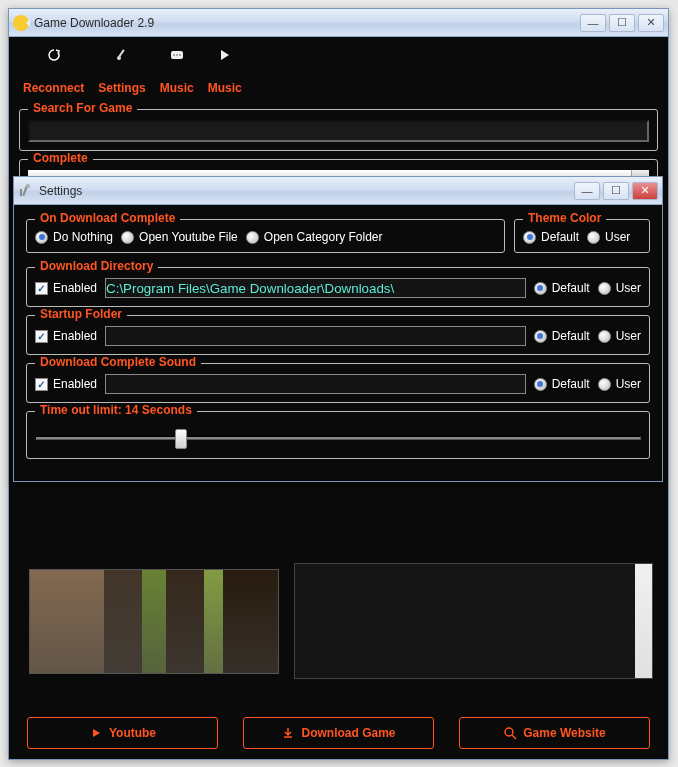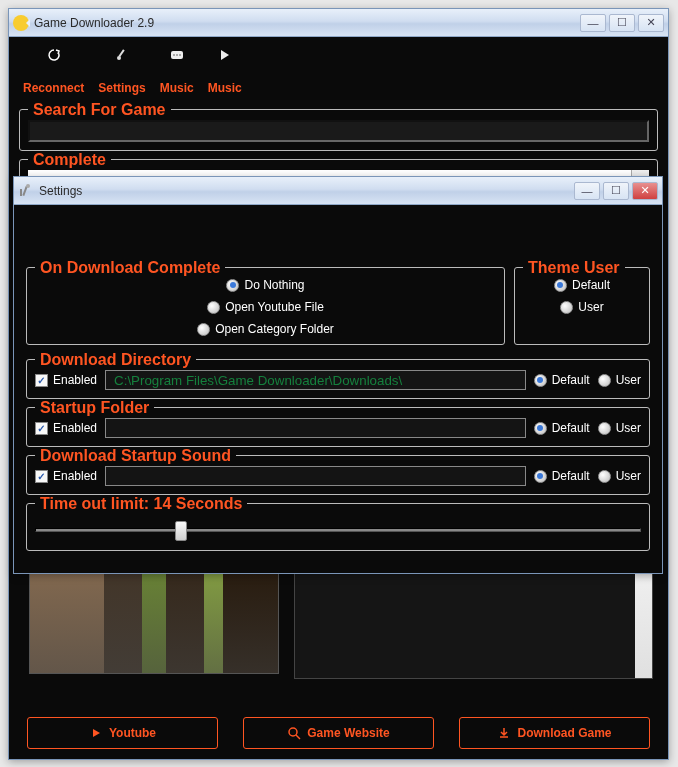--- a/index.html
+++ b/index.html
@@ -87,29 +87,29 @@
   padding: 10px 8px 8px 8px;
   position: relative;
 }
 .fieldset .legend {
   position: absolute;
   top: -9px; left: 8px;
   background: #0a0a0a;
   padding: 0 5px;
   color: #ff5522;
   font-weight: bold;
-  font-size: 16px;
+  font-size: 12px;
 }
 .textfield {
   width: 100%;
   height: 22px;
   border: 2px inset #666;
   background: #1a1a1a;
-  color: #15803d;
-  padding: 2px 8px;
+  color: #5eead4;
+  padding: 2px 0;
 }
 .combobox {
   display: flex;
   width: 100%;
   height: 22px;
   background: #fff;
 }
 .combobox-text {
   flex: 1;
   padding: 3px 6px;
@@ -182,28 +182,27 @@
 .settings-window {
   left: 13px; top: 176px;
   width: 650px;
 }
 .settings-body {
   background: #0a0a0a;
   background-image: radial-gradient(circle at 1px 1px, #262626 0.5px, transparent 0);
   background-size: 4px 4px;
   padding: 8px 12px 14px 12px;
 }
-.row { display: flex; gap: 9px; margin-top: 48px; }
+.row { display: flex; gap: 9px; }
 .row .fieldset { flex: 1; }
 .fs-narrow { flex: 0 0 136px !important; }
 .radio-row {
   display: flex;
   align-items: center;
   gap: 8px;
-  flex-direction: column;
 }
 .radio {
   display: flex;
   align-items: center;
   gap: 5px;
   color: #fff;
   font-size: 12px;
 }
 .radio-dot {
   width: 13px; height: 13px;
@@ -349,34 +348,34 @@
         <span class="btn-icon">
             <svg width="12" height="12" viewBox="0 0 12 12">
               <rect x="0" y="0" width="12" height="12" fill="#ff5522" fill-opacity="0"></rect>
               <path d="M3 2v8l7-4z" fill="#ff5522"></path>
             </svg>
           </span>
         <span>Youtube</span>
       </div>
       <div class="main-btn">
         <span class="btn-icon">
+            <svg width="12" height="12" viewBox="0 0 12 12">
+              <path d="M6 1v7M3 5l3 3 3-3M2 10h8" fill="none" stroke="#ff5522" stroke-width="1.5"></path>
+            </svg>
+          </span>
+        <span>Download Game</span>
+      </div>
+      <div class="main-btn">
+        <span class="btn-icon">
             <svg width="13" height="13" viewBox="0 0 13 13">
               <circle cx="5" cy="5" r="4" fill="none" stroke="#ff5522" stroke-width="1.5"></circle>
               <line x1="8" y1="8" x2="12" y2="12" stroke="#ff5522" stroke-width="1.5"></line>
             </svg>
           </span>
         <span>Game Website</span>
-      </div>
-      <div class="main-btn">
-        <span class="btn-icon">
-            <svg width="12" height="12" viewBox="0 0 12 12">
-              <path d="M6 1v7M3 5l3 3 3-3M2 10h8" fill="none" stroke="#ff5522" stroke-width="1.5"></path>
-            </svg>
-          </span>
-        <span>Download Game</span>
       </div>
     </div>
   </div>
 </div>
 
 <div class="window settings-window">
   <div class="titlebar">
     <div class="titlebar-icon"><svg width="14" height="14" viewBox="0 0 14 14">
           <rect x="2" y="6" width="2" height="7" fill="#888"></rect>
           <rect x="6" y="3" width="2" height="10" fill="#888" transform="rotate(20 7 8)"></rect>
@@ -403,21 +402,21 @@
               <span class="radio-dot"></span>
               <span>Open Youtube File</span>
             </label>
           <label class="radio">
               <span class="radio-dot"></span>
               <span>Open Category Folder</span>
             </label>
         </div>
       </div>
       <div class="fieldset fs-narrow">
-        <div class="legend">Theme User</div>
+        <div class="legend">Theme Color</div>
         <div class="radio-row">
           <label class="radio">
               <span class="radio-dot checked"></span>
               <span>Default</span>
             </label>
           <label class="radio">
               <span class="radio-dot"></span>
               <span>User</span>
             </label>
         </div>
@@ -456,21 +455,21 @@
             <span>Default</span>
           </label>
         <label class="radio">
             <span class="radio-dot"></span>
             <span>User</span>
           </label>
       </div>
     </div>
 
     <div class="fieldset">
-      <div class="legend">Download Startup Sound</div>
+      <div class="legend">Download Complete Sound</div>
       <div class="dir-row">
         <label class="check">
             <span class="checkbox">✓</span>
             <span>Enabled</span>
           </label>
         <input class="textfield" type="text" value="" style="">
         <label class="radio">
             <span class="radio-dot checked"></span>
             <span>Default</span>
           </label>

